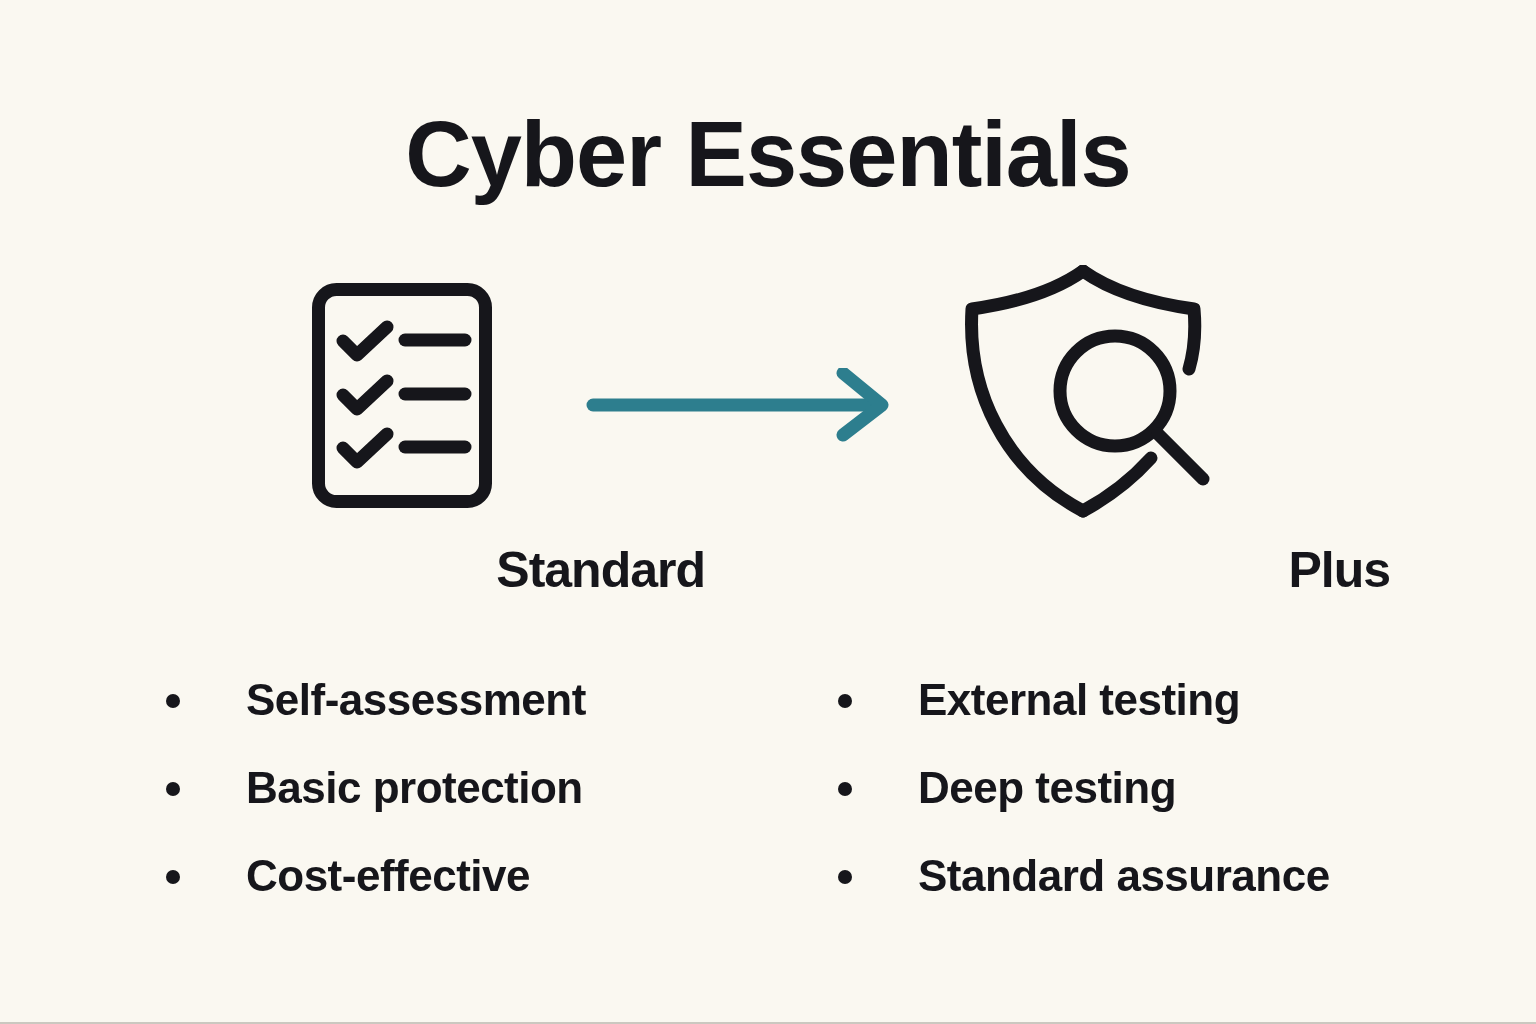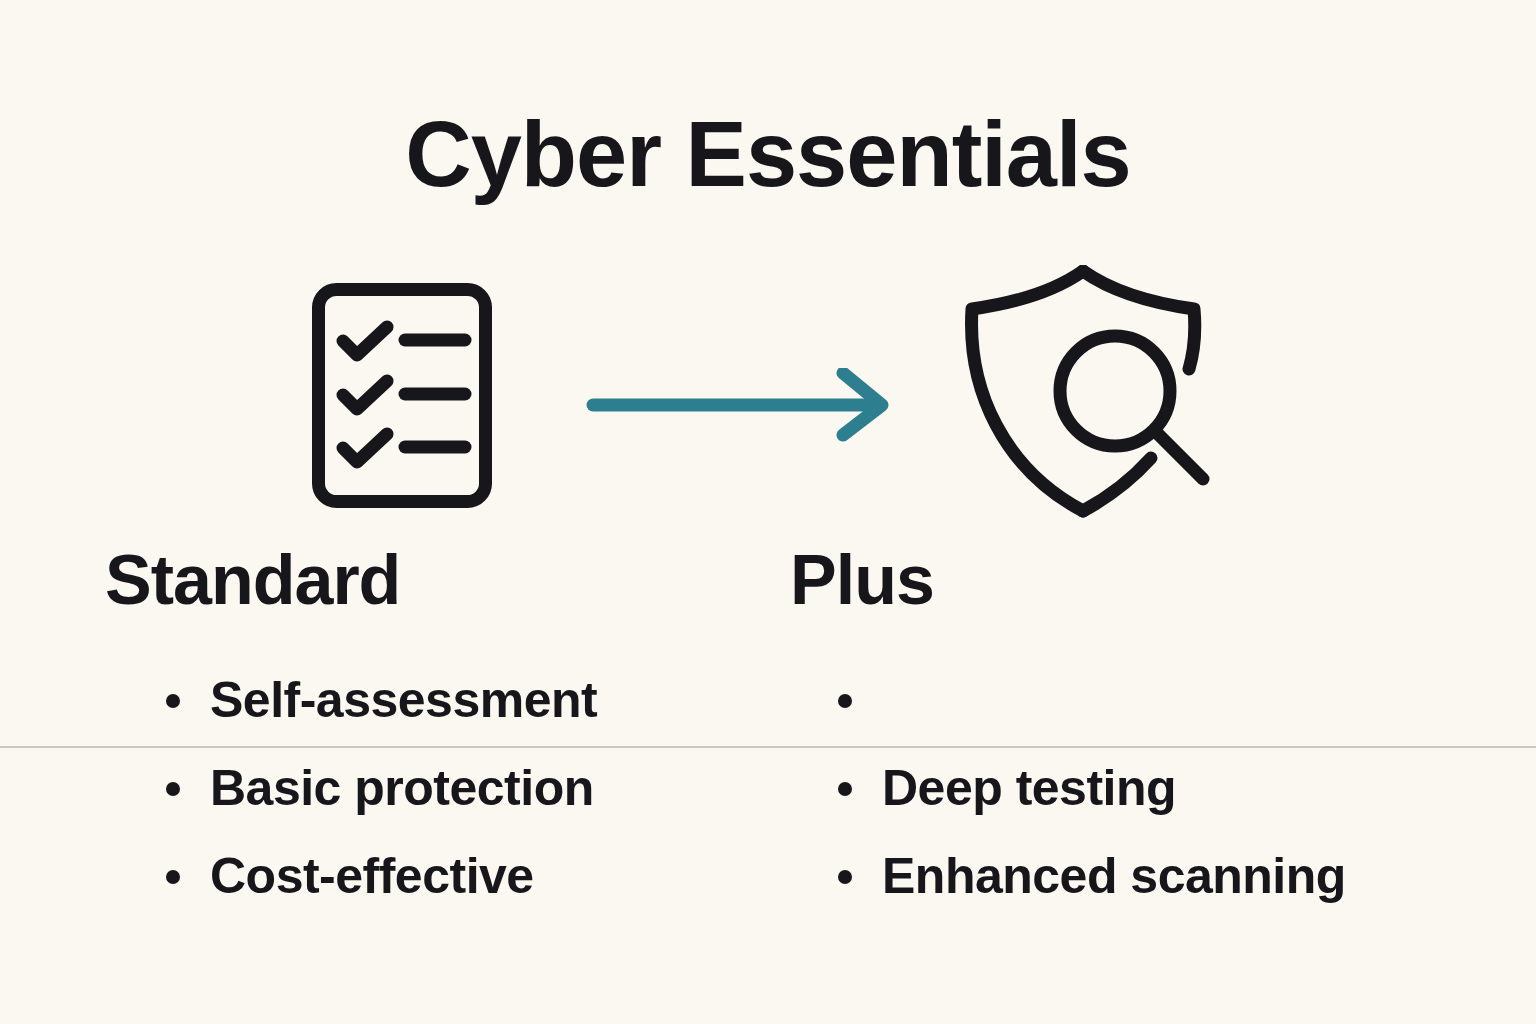--- a/index.html
+++ b/index.html
@@ -10,43 +10,43 @@
   *{margin:0;padding:0;box-sizing:border-box;}
   html,body{width:1536px;height:1024px;}
   body{
     background:var(--bg);
     font-family:"Liberation Sans","DejaVu Sans",sans-serif;
     color:var(--ink);
     overflow:hidden;
   }
   .canvas{
     position:relative;
-    width:1536px;height:748px;
+    width:1536px;height:1024px;
     background:var(--bg);
   }
   .title{
     position:absolute;
     top:104px;left:0;width:1536px;
     text-align:center;
     font-size:92px;
     font-weight:bold;
     letter-spacing:-1px;
     line-height:1.1;
     color:var(--ink);
   }
   .icon-svg{position:absolute;color:var(--ink);}
   .icon-checklist{left:312px;top:283px;}
   .icon-shield{left:962px;top:265px;}
   .icon-arrow{left:585px;top:368px;color:var(--accent);}
   .col-heading{
     position:absolute;
     top:544px;
     width:600px;
-    text-align:left;
-    font-size:70px;
+    text-align:right;
+    font-size:50px;
     font-weight:bold;
     letter-spacing:-1px;
     line-height:1.05;
     color:var(--ink);
   }
   .heading-standard{left:105px;}
   .heading-plus{left:790px;}
   .bullet-list{
     position:absolute;
     top:672px;
@@ -62,25 +62,26 @@
   }
   .bullet-dot{
     flex:0 0 auto;
     width:14px;height:14px;
     border-radius:50%;
     background:var(--ink);
     margin-right:30px;
     margin-top:2px;
   }
   .bullet-text{
-    font-size:50px;
+    font-size:44px;
     font-weight:bold;
     letter-spacing:-0.5px;
     white-space:nowrap;
     color:var(--ink);
+    margin-left:36px;
   }
   .bottom-edge-line{
     position:absolute;
     left:0;right:0;bottom:0;
     height:2px;
     background:rgba(95,90,78,0.30);
   }
 </style>
 </head>
 <body>
@@ -127,26 +128,27 @@
     </li>
     <li class="bullet-row">
       <span class="bullet-dot"></span>
       <span class="bullet-text">Cost-effective</span>
     </li>
   </ul>
 
   <ul class="bullet-list list-plus">
     <li class="bullet-row">
       <span class="bullet-dot"></span>
+      <span class="bullet-text">External testing</span>
     </li>
     <li class="bullet-row">
       <span class="bullet-dot"></span>
       <span class="bullet-text">Deep testing</span>
     </li>
     <li class="bullet-row">
       <span class="bullet-dot"></span>
-      <span class="bullet-text">Enhanced scanning</span>
+      <span class="bullet-text">Standard assurance</span>
     </li>
   </ul>
 
   <div class="bottom-edge-line"></div>
 
 </div>
 
 </body></html>

